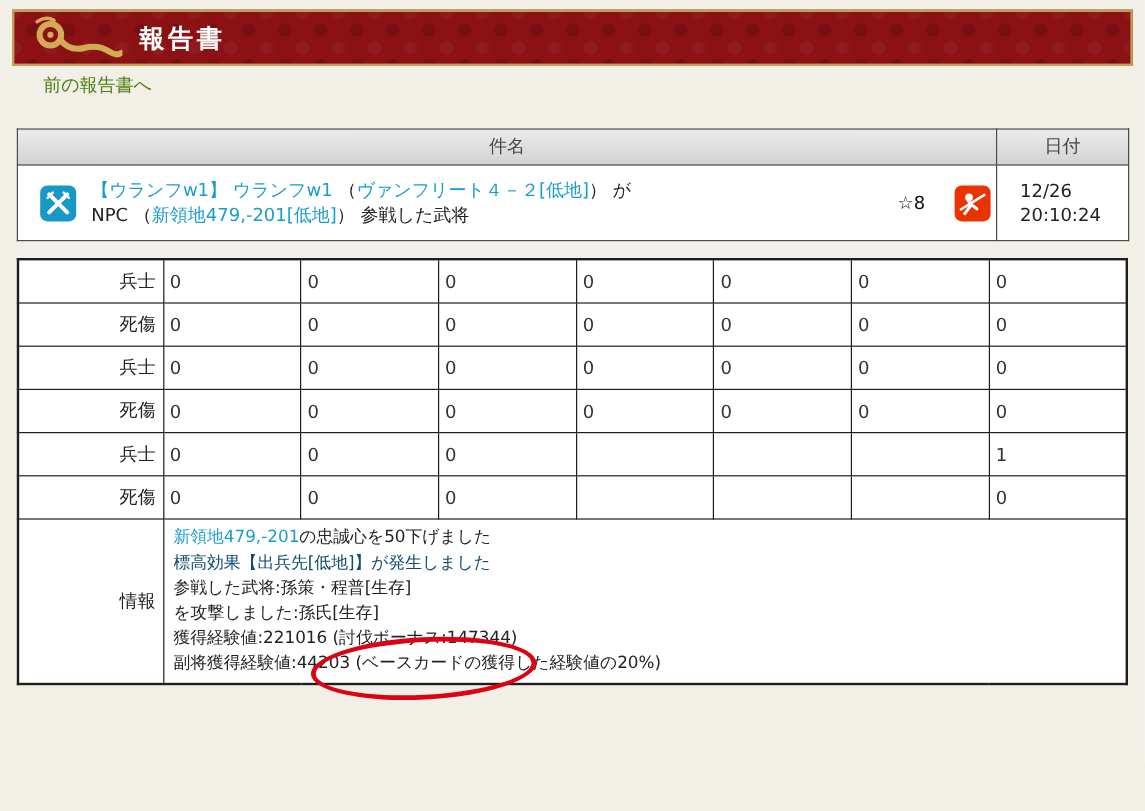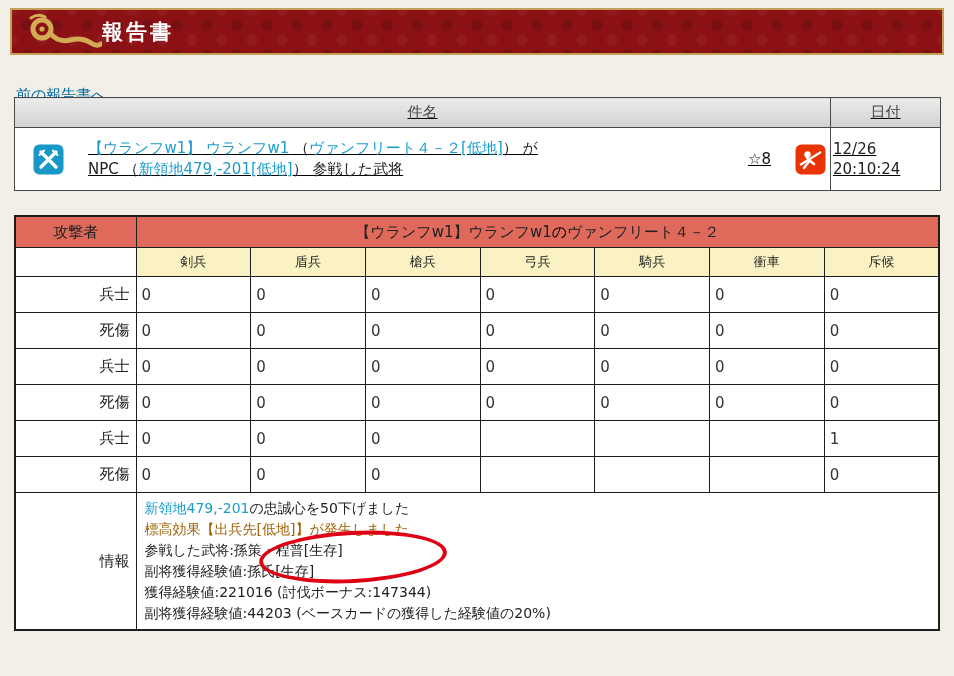--- a/index.html
+++ b/index.html
@@ -14,64 +14,64 @@
     position:absolute;left:10px;top:8px;width:930px;height:43px;
     background-color:#8C1115;
     background-image:
       radial-gradient(rgba(0,0,0,0.14) 26%, transparent 27%),
       radial-gradient(rgba(255,255,255,0.04) 26%, transparent 27%);
     background-size:30px 30px;
     background-position:0 0,15px 15px;
     border:2px solid #C2A057;
     display:flex;align-items:center;
   }
-  .banner-title{color:#FFFFFF;font-size:21px;font-weight:bold;letter-spacing:3px;}
+  .banner-title{color:#FFFFFF;font-size:21px;font-weight:bold;letter-spacing:3px;margin-left:14px;}
   .cloud-wrap{margin-left:10px;flex:0 0 auto;display:flex;align-items:center;}
   
   .prev-link{
-    position:absolute;left:16px;top:62px;font-size:15px;color:#0369a1;
-    text-decoration:none;cursor:pointer;margin-top:24px;
+    position:absolute;left:36px;top:62px;font-size:15px;color:#4d7c0f;
+    text-decoration:none;cursor:pointer;
   }
   
   .subject-table{
-    position:absolute;left:14px;top:97px;width:926px;
-    border-collapse:collapse;table-layout:fixed;background:#FFFFFF;text-decoration:underline;
+    position:absolute;left:14px;top:107px;width:926px;
+    border-collapse:collapse;table-layout:fixed;background:#FFFFFF;
   }
   .subject-table th,.subject-table td{border:1px solid #4A4A4A;}
   .subject-table th{
     height:27px;font-weight:normal;font-size:15px;color:#444444;
     background:linear-gradient(#EBEBEB,#D2D2D2);
   }
   .subject-body-cell{height:62px;vertical-align:middle;padding:0 2px 0 0;}
   .subject-flex{display:flex;align-items:center;}
   .subject-flex .icon-box{margin-left:18px;flex:0 0 auto;display:flex;}
-  .subject-text{margin-left:24px;font-size:15px;line-height:21px;color:#222222;white-space:nowrap;}
+  .subject-text{margin-left:12px;font-size:15px;line-height:21px;color:#222222;white-space:nowrap;}
   .link{color:#1B9DCC;text-decoration:none;cursor:pointer;}
   .star{margin-left:auto;font-size:15px;color:#111111;white-space:nowrap;}
   .attack-icon-box{margin-left:24px;margin-right:2px;flex:0 0 auto;display:flex;}
-  .date-cell{font-size:15px;color:#222222;line-height:20px;padding-left:2px;vertical-align:middle;}
+  .date-cell{font-size:15px;color:#222222;line-height:20px;padding-left:19px;vertical-align:middle;}
   
   .battle-table{
     position:absolute;left:14px;top:215px;width:926px;
     border-collapse:collapse;table-layout:fixed;background:#FFFFFF;
     border:2px solid #1E1E1E;
   }
   .battle-table td{border:1px solid #1E1E1E;font-size:15px;color:#222222;overflow:hidden;}
   .att-row td{height:28px;background:#DF6A5B;}
   .att-label{text-align:center;color:#000000;}
   .att-title{text-align:center;color:#FFFFFF;}
   .att-title .mid{color:#000000;}
   .unit-h td{height:26px;}
   td.unit-name{background:#FBF2C3;text-align:center;font-size:13px;color:#1E1E1E;}
   .val-row td{height:33px;}
   td.row-lab{text-align:right;padding-right:6px;color:#222222;margin-top:18px;}
   td.num{ text-align:left;padding-left:5px;color:#333333;}
   td.info-cell{padding:5px 8px;font-size:14px;line-height:21px;vertical-align:middle;}
   .info-line{white-space:nowrap;}
-  .red-text{color:#a16207;}
+  .red-text{color:#0c4a6e;}
   
   .annot-ellipse{
     position:absolute;left:259px;top:531px;width:180px;height:44px;
     border:4px solid #DE0013;border-radius:50%;
     transform:rotate(-3deg);pointer-events:none;z-index:5;
   }
 </style>
 </head>
 <body>
 
@@ -143,35 +143,21 @@
     <col style="width:121px">
       <col>
       <col>
       <col>
       <col>
       <col>
       <col>
       <col>
   </colgroup>
   <tbody>
-      <tr class="att-row">
-    <td class="att-label">攻撃者</td>
-    <td class="att-title" colspan="7"><span>【ウランフw1】ウランフw1</span><span class="mid">の</span><span>ヴァンフリート４－２</span></td>
-  </tr>
-
-  <tr class="unit-h">
-    <td></td>
-    <td class="unit-name">剣兵</td>
-    <td class="unit-name">盾兵</td>
-    <td class="unit-name">槍兵</td>
-    <td class="unit-name">弓兵</td>
-    <td class="unit-name">騎兵</td>
-    <td class="unit-name">衝車</td>
-    <td class="unit-name">斥候</td>
-  </tr>
+
   <tr class="val-row">
     <td class="row-lab">兵士</td>
     <td class="num">0</td>
     <td class="num">0</td>
     <td class="num">0</td>
     <td class="num">0</td>
     <td class="num">0</td>
     <td class="num">0</td>
     <td class="num">0</td>
   </tr>
@@ -227,21 +213,21 @@
     <td class="num"></td>
     <td class="num">0</td>
   </tr>
 
   <tr>
     <td class="row-lab">情報</td>
     <td class="info-cell" colspan="7">
       <div class="info-line"><a class="link">新領地479,-201</a><span>の忠誠心を50下げました</span></div>
       <div class="info-line red-text">標高効果【出兵先[低地]】が発生しました</div>
       <div class="info-line">参戦した武将:孫策・程普[生存]</div>
-      <div class="info-line">副将獲得経験値:孫氏[生存]</div>
+      <div class="info-line">を攻撃しました:孫氏[生存]</div>
       <div class="info-line">獲得経験値:221016 (討伐ボーナス:147344)</div>
       <div class="info-line">副将獲得経験値:44203 (ベースカードの獲得した経験値の20%)</div>
     </td>
   </tr>
 </tbody>
   </table>
 
 <div class="annot-ellipse"></div>
 
 </body></html>

